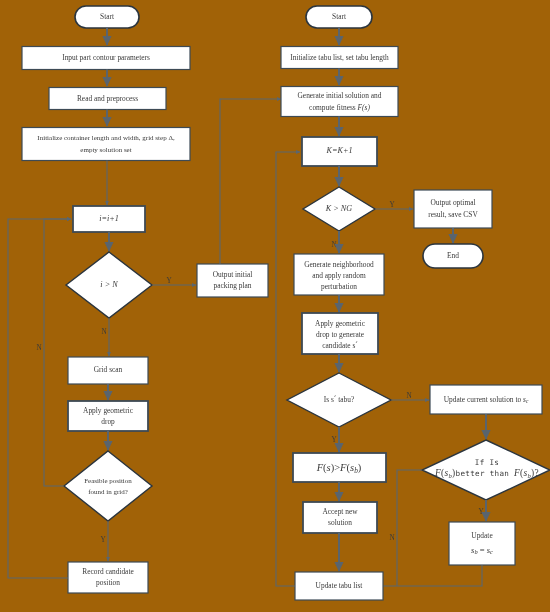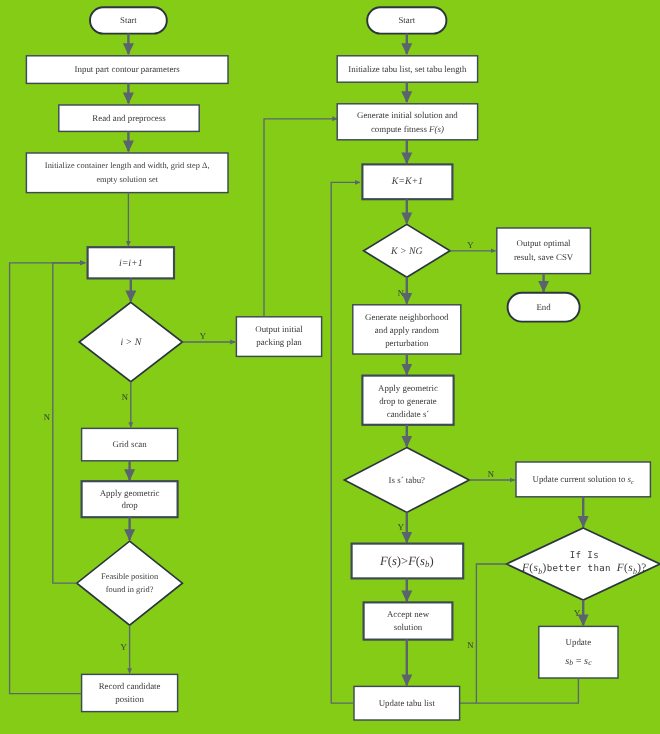--- a/index.html
+++ b/index.html
@@ -10,21 +10,21 @@
   body {
     width: 550px;
     height: 612px;
     font-family: "Liberation Serif", "DejaVu Serif", serif;
     overflow: hidden;
   }
   #flow-root {
     position: relative;
     width: 550px;
     height: 612px;
-    background: #84cc16;
+    background: #a16207;
   }
   svg#flow-svg {
     display: block;
     width: 550px;
     height: 612px;
   }
   .node-box {
     fill: #ffffff;
     stroke: #3d4a55;
     stroke-width: 1.2;

